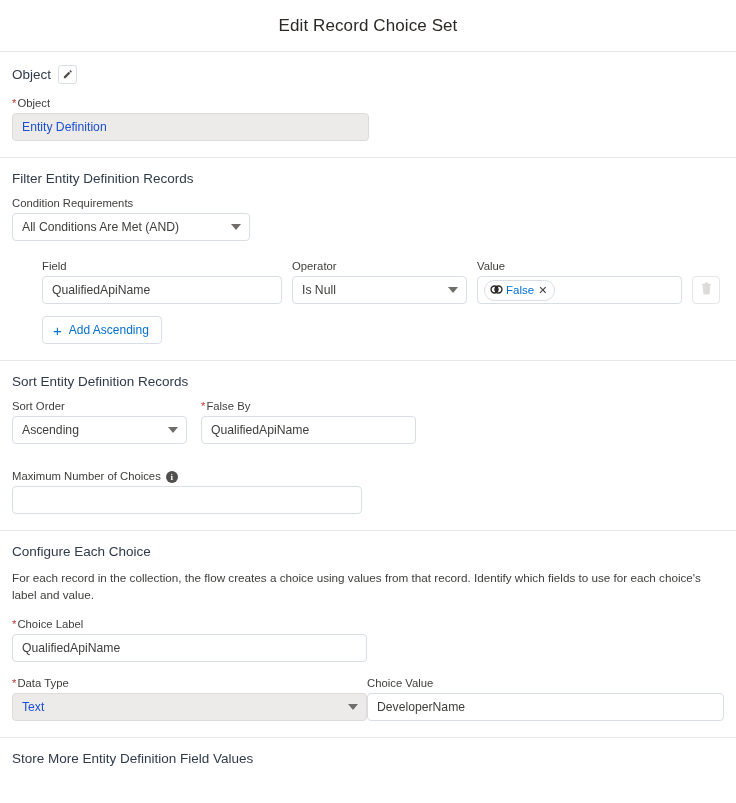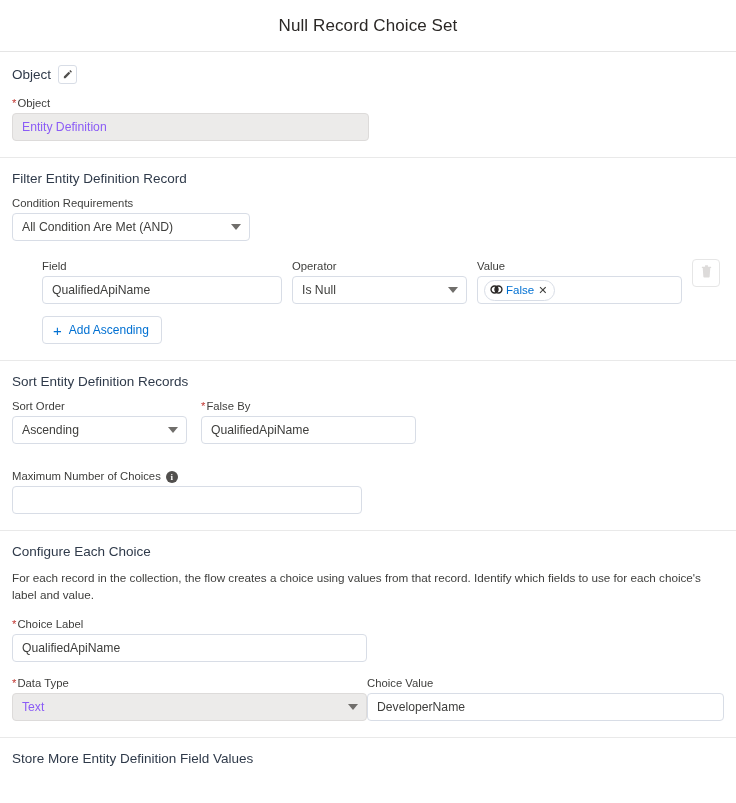--- a/index.html
+++ b/index.html
@@ -68,21 +68,21 @@
     font-size: 12.2px;
     color: #3e3e3c;
     padding: 0 9px;
     line-height: 26px;
     font-family: "Liberation Sans", sans-serif;
     display: block;
   }
   .input.disabled, .select.disabled {
     background: #ecebea;
     border-color: #dddbda;
-    color: #8b5cf6;
+    color: #1d4ed8;
   }
   .select-wrap { position: relative; }
   .select { padding-right: 26px; white-space: nowrap; overflow: hidden; }
   .caret {
     position: absolute; right: 9px; top: 50%; transform: translateY(-50%);
     width: 0; height: 0;
     border-left: 5px solid transparent;
     border-right: 5px solid transparent;
     border-top: 6px solid #706e6b;
     pointer-events: none;
@@ -97,21 +97,21 @@
     border-radius: 3px;
     background: #fff;
     display: inline-flex; align-items: center; justify-content: center;
     cursor: pointer;
     padding: 0;
   }
   .pencil-btn svg { display:block; }
 
   
   .cond-block { padding-left: 30px; margin-top: 18px; }
-  .cond-cols { display: flex; align-items: flex-start; gap: 10px; }
+  .cond-cols { display: flex; align-items: flex-end; gap: 10px; }
   .col-field { width: 240px; }
   .col-op    { width: 175px; }
   .col-val   { flex: 1 1 auto; }
   .col-del   { width: 32px; flex: 0 0 32px; }
 
   .value-box {
     height: 28px;
     border: 1px solid #d8dde6;
     border-radius: 4px;
     background: #fff;
@@ -195,21 +195,21 @@
     font-size: 11.7px; line-height: 17px; color: #3e3e3c;
     margin: 0;
   }
 </style>
 </head>
 <body>
 
 <div class="page">
 
   <div class="modal-header">
-    <div class="modal-title">Null Record Choice Set</div>
+    <div class="modal-title">Edit Record Choice Set</div>
   </div>
 
   <div class="section">
     <div class="obj-head">
       <div class="section-title">Object</div>
       <button class="pencil-btn">
         <span>
           <svg width="11" height="11" viewBox="0 0 16 16" aria-hidden="true">
             <path d="M12.1 1.5l2.4 2.4-1.5 1.5-2.4-2.4 1.5-1.5zM9.7 3.9l2.4 2.4-7 7H2.7v-2.4l7-7z" fill="#514f4d"></path>
           </svg>
@@ -217,26 +217,26 @@
       </button>
     </div>
 
     <div style="width:357px;">
       <label class="field-label"><span class="req-star">*</span><span>Object</span></label>
       <input class="input disabled" readonly="" value="Entity Definition" style="">
     </div>
   </div>
 
   <div class="section">
-    <div class="section-title">Filter Entity Definition Record</div>
+    <div class="section-title">Filter Entity Definition Records</div>
 
     <div style="width:238px;">
       <label class="field-label">Condition Requirements</label>
       <div class="select-wrap">
-        <div class="select">All Condition Are Met (AND)</div>
+        <div class="select">All Conditions Are Met (AND)</div>
         <span class="caret"></span>
       </div>
     </div>
 
     <div class="cond-block">
       <div class="cond-cols">
         <div class="col-field">
           <label class="field-label">Field</label>
           <input class="input" value="QualifiedApiName" style="">
         </div>

